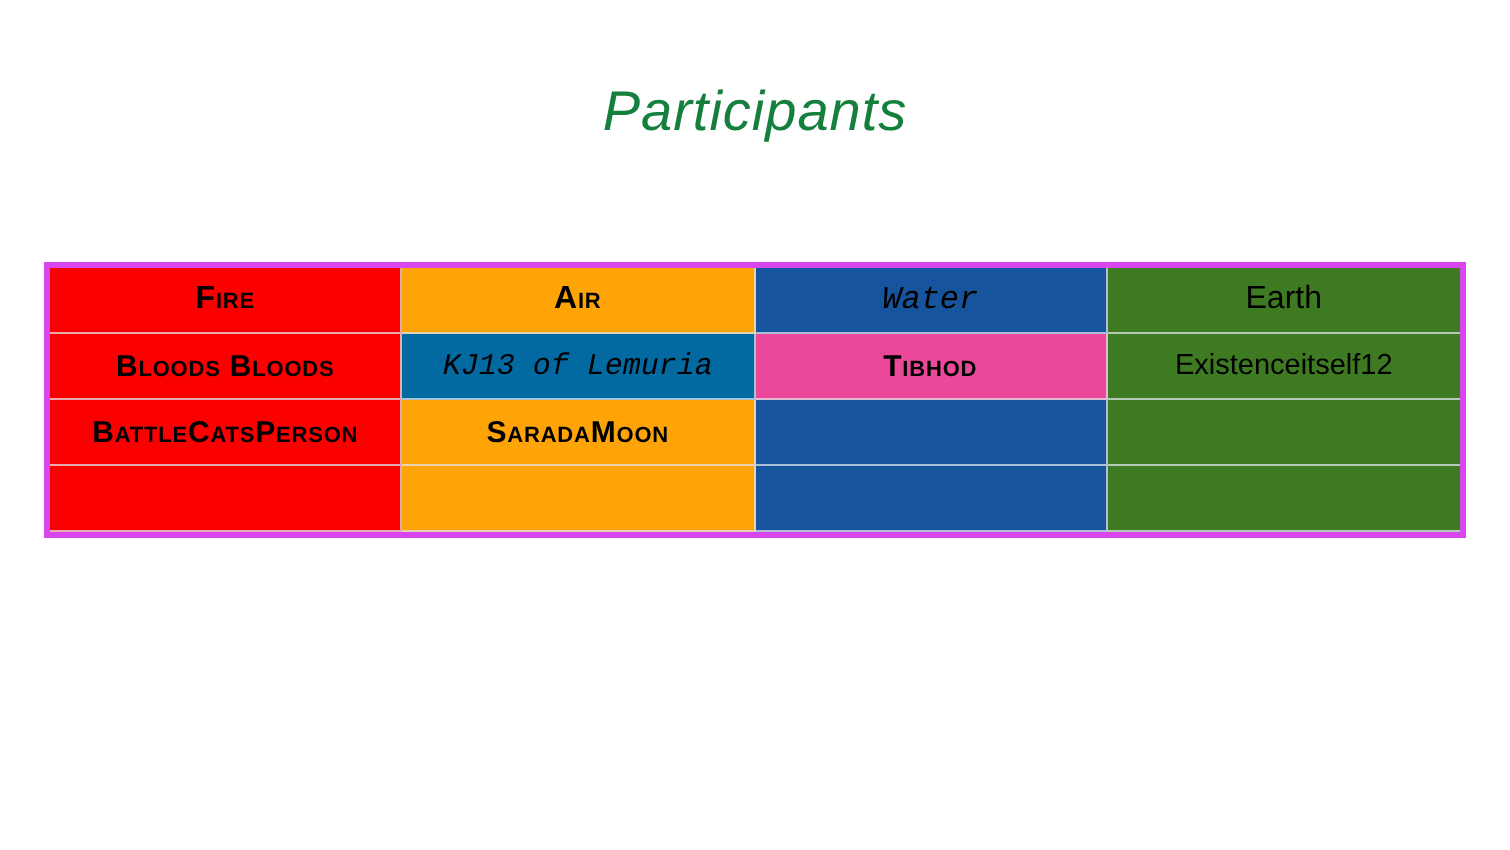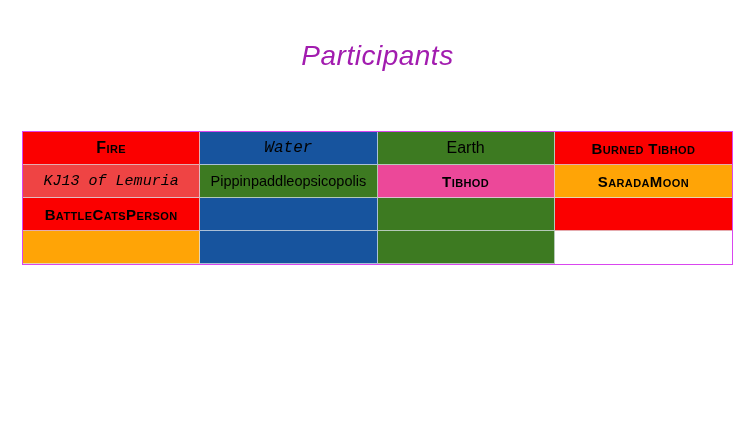--- a/index.html
+++ b/index.html
@@ -10,30 +10,30 @@
     position:relative;
     overflow:hidden;
   }
   .slide-title {
     position:absolute;
     top:40px; left:0; width:100%;
     text-align:center;
     font-style:italic;
     font-size:28px;
     font-weight:400;
-    color:#a21caf;
+    color:#15803d;
     letter-spacing:0.5px;
   }
   .participants-table {
     position:absolute;
     left:22px; top:131px;
     width:711px;
     display:grid;
     grid-template-columns:repeat(4, 1fr);
-    border:1px solid #d946ef;
+    border:3px solid #d946ef;
     box-sizing:border-box;
   }
   .cell {
     height:32px;
     border-right:1px solid rgba(222,228,233,0.75);
     border-bottom:1px solid rgba(222,228,233,0.75);
     display:flex;
     align-items:center;
     justify-content:center;
     color:#000000;
@@ -68,31 +68,32 @@
 </head>
 <body>
 
 <div class="slide">
 
   <div class="slide-title">Participants</div>
 
   <div class="participants-table">
 
     <div class="cell f-marker hdr" style="background: rgb(251, 0, 0);">Fire</div>
+    <div class="cell f-marker hdr" style="background: rgb(255, 164, 6);">Air</div>
     <div class="cell f-script hdr" style="background: rgb(23, 84, 158);">Water</div>
     <div class="cell f-round hdr" style="background: rgb(61, 122, 33);">Earth</div>
 
-    <div class="cell f-marker" style="background: rgb(251, 0, 0);">Burned Tibhod</div>
-    <div class="cell f-script" style="background: #ef4444;">KJ13 of Lemuria</div>
-    <div class="cell f-round" style="background: rgb(61, 122, 33);">Pippinpaddleopsicopolis</div>
+    <div class="cell f-marker" style="background: rgb(251, 0, 0);">Bloods Bloods</div>
+    <div class="cell f-script" style="background: #0369a1;">KJ13 of Lemuria</div>
 
     <div class="cell f-marker" style="background: #ec4899;">Tibhod</div>
+    <div class="cell f-round" style="background: rgb(61, 122, 33);">Existenceitself12</div>
 
+    <div class="cell f-marker" style="background: rgb(251, 0, 0);">BattleCatsPerson</div>
     <div class="cell f-marker" style="background: rgb(255, 164, 6);">SaradaMoon</div>
-    <div class="cell f-marker" style="background: rgb(251, 0, 0);">BattleCatsPerson</div>
     <div class="cell f-script" style="background: rgb(23, 84, 158);"></div>
     <div class="cell f-round" style="background: rgb(61, 122, 33);"></div>
 
     <div class="cell f-marker" style="background: rgb(251, 0, 0);"></div>
     <div class="cell f-marker" style="background: rgb(255, 164, 6);"></div>
     <div class="cell f-script" style="background: rgb(23, 84, 158);"></div>
     <div class="cell f-round" style="background: rgb(61, 122, 33);"></div>
   </div>
 
 </div>

